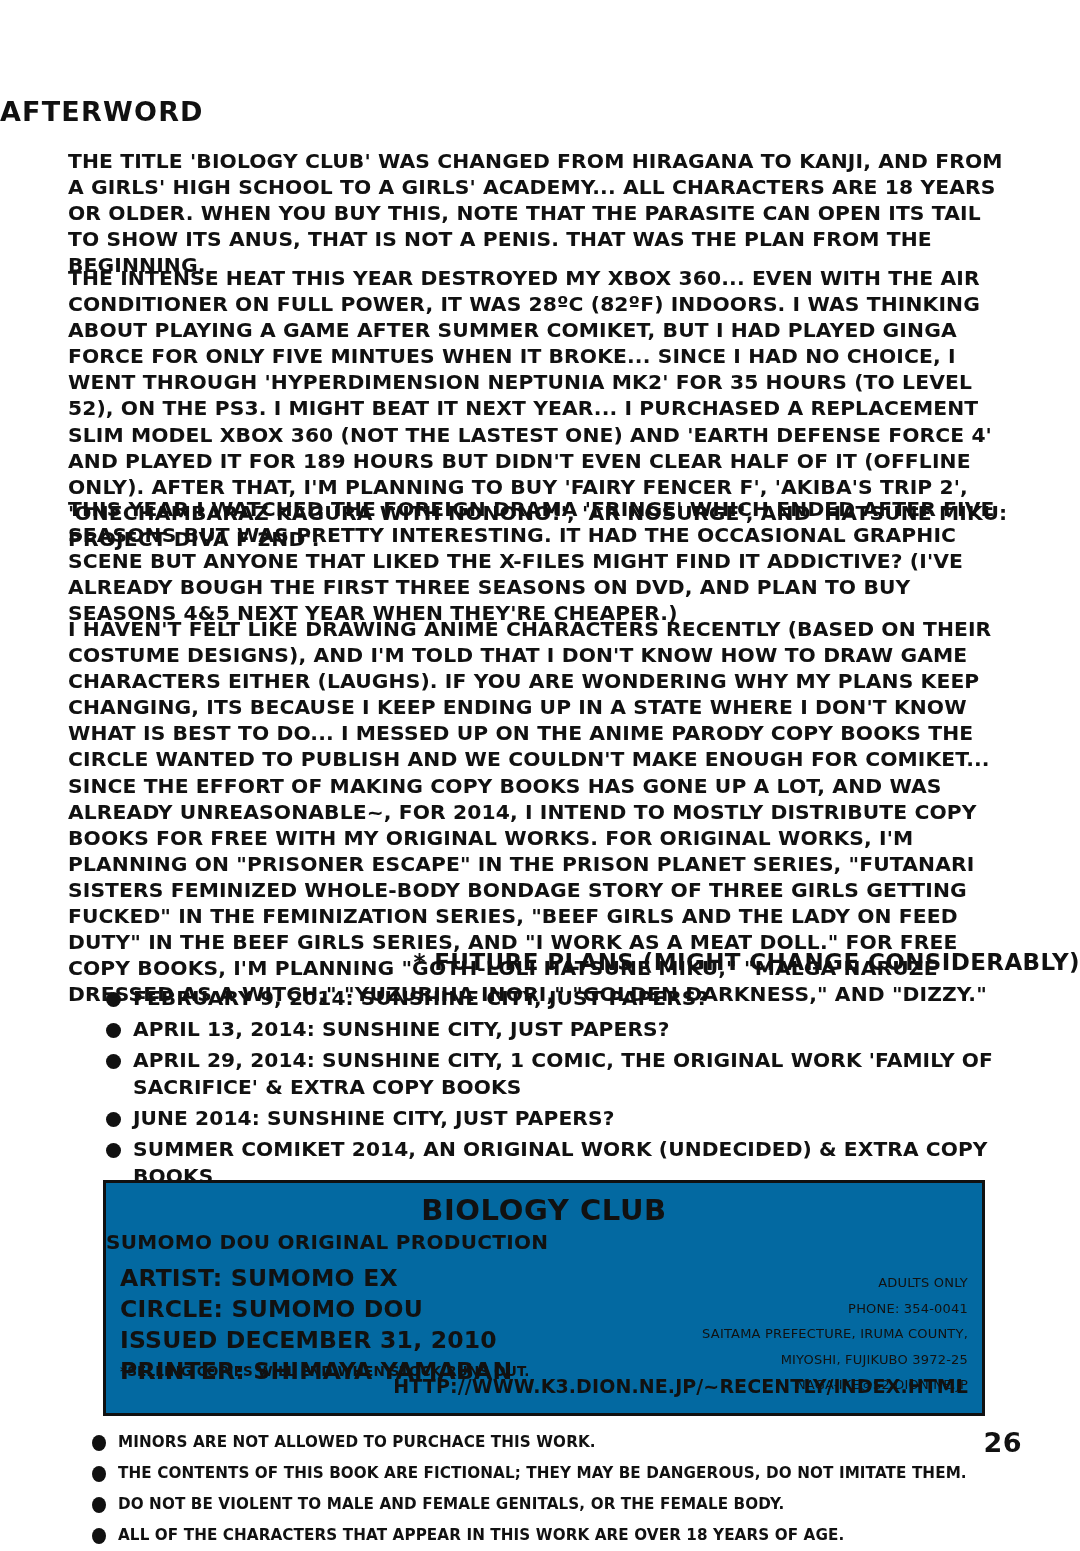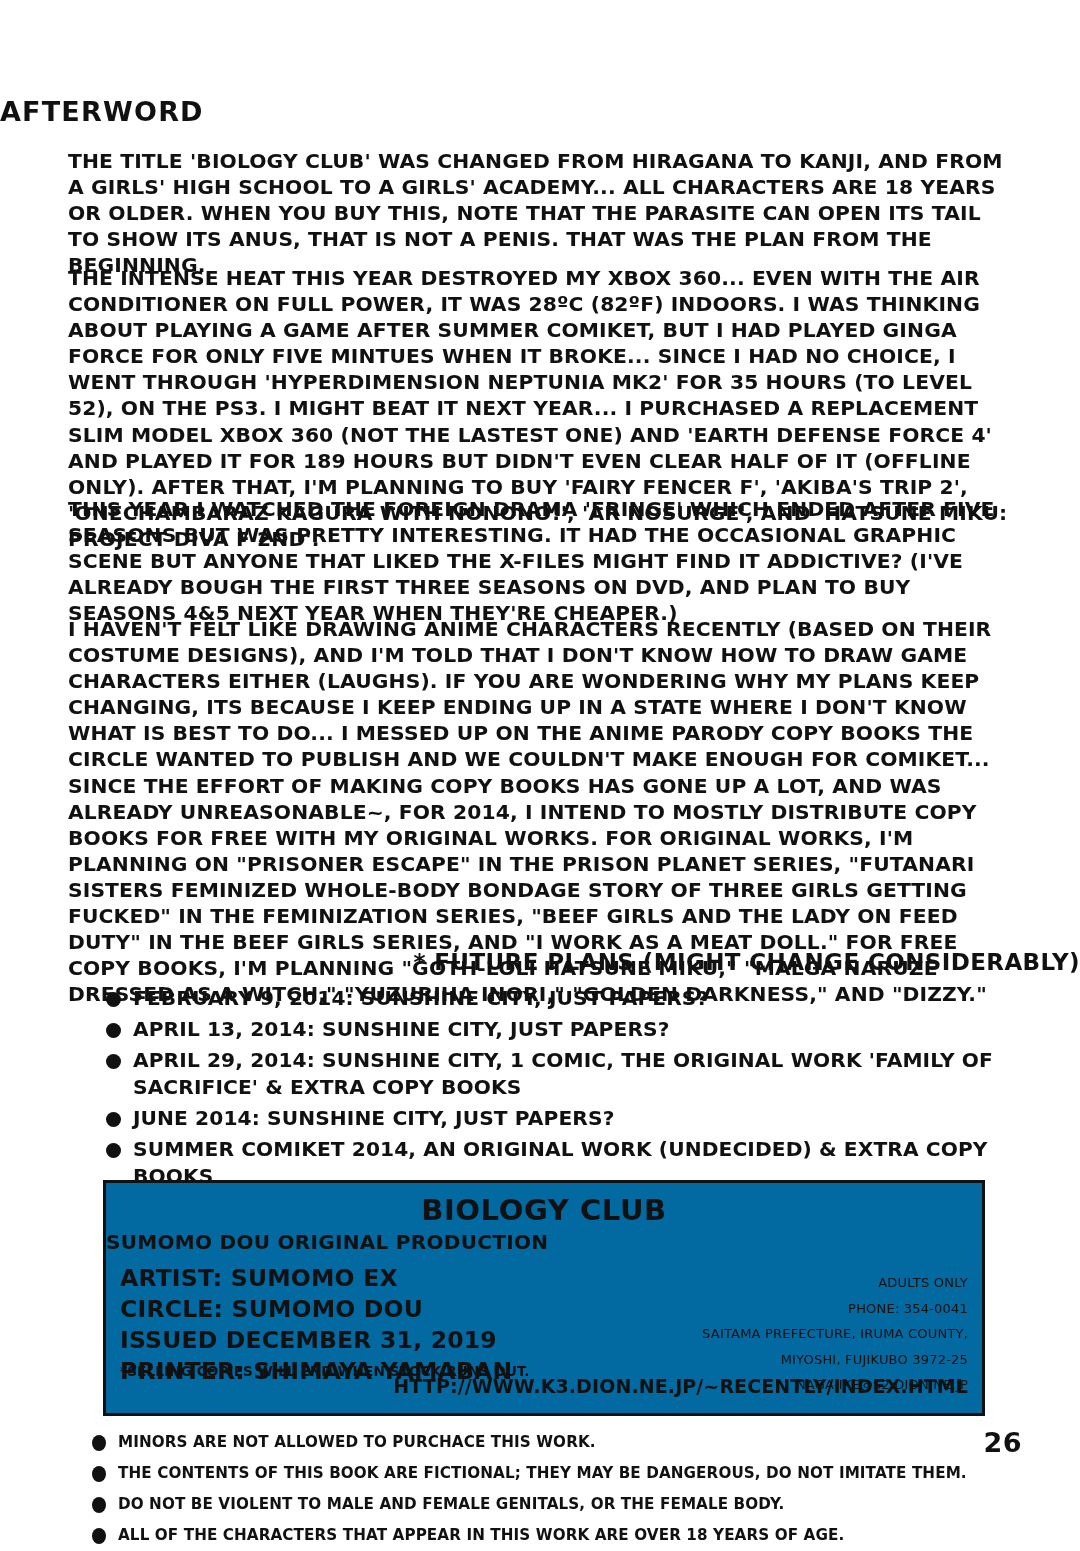--- a/index.html
+++ b/index.html
@@ -235,21 +235,21 @@
     </div>
   </div>
 
   <div class="colophon">
     <div class="colophon-title">BIOLOGY CLUB</div>
     <div class="colophon-subtitle">SUMOMO DOU ORIGINAL PRODUCTION</div>
 
     <div class="colophon-left">
       <div class="line">ARTIST: SUMOMO EX</div>
       <div class="line">CIRCLE: SUMOMO DOU</div>
-      <div class="line">ISSUED DECEMBER 31, 2019</div>
+      <div class="line">ISSUED DECEMBER 31, 2010</div>
       <div class="line">PRINTER: SHIMAYA YAMABAN</div>
     </div>
     <div class="colophon-note">*SELLING COPIES WILL END WHEN STOCK RUNS OUT.</div>
 
     <div class="colophon-right">
       <div class="line">ADULTS ONLY</div>
       <div class="line">PHONE: 354-0041</div>
       <div class="line">SAITAMA PREFECTURE, IRUMA COUNTY,</div>
       <div class="line">MIYOSHI, FUJIKUBO 3972-25</div>
       <div class="line">NAGA-IKE@S2.DION.NE.JP</div>

